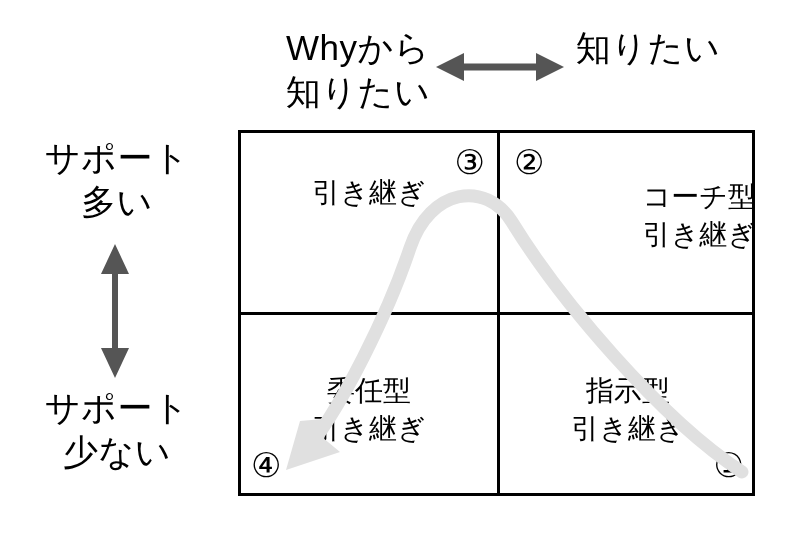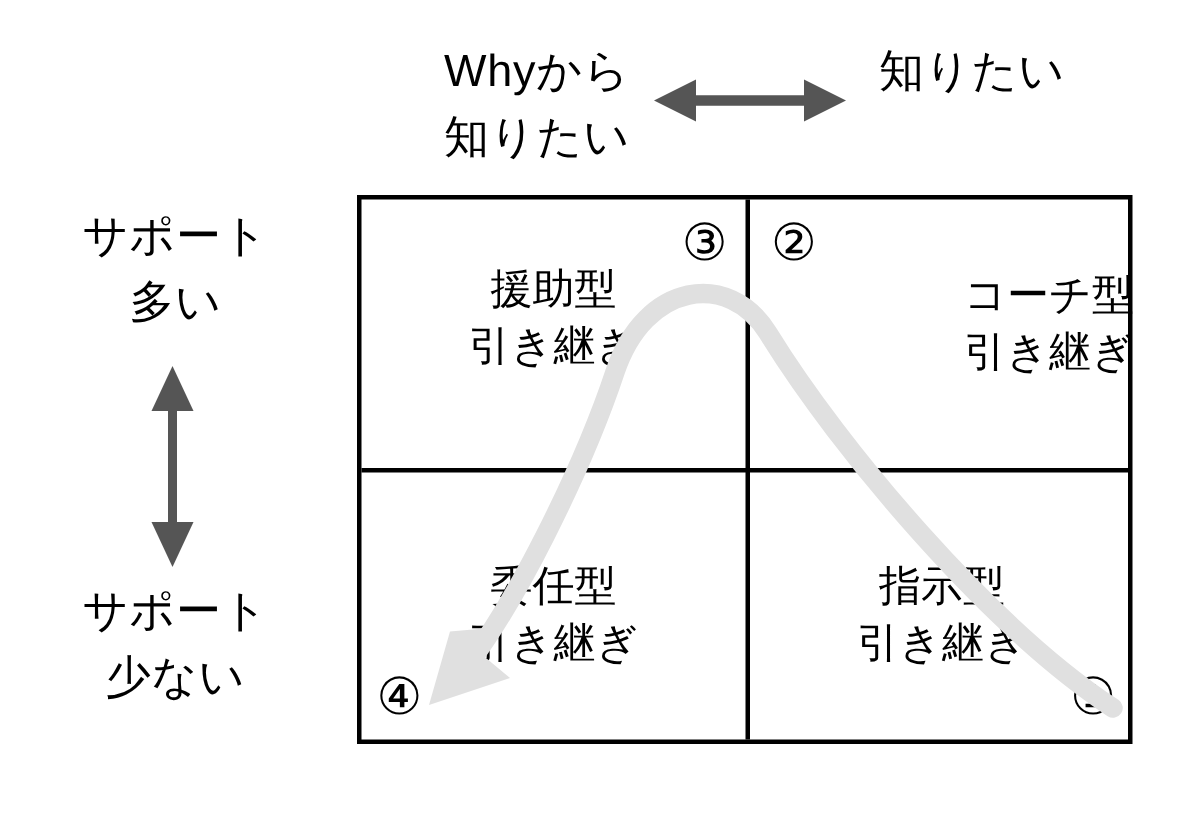--- a/index.html
+++ b/index.html
@@ -19,21 +19,21 @@
   #stage {
     position: absolute;
     left: 0; top: 0;
     width: 798px;
     height: 543px;
   }
 
   
   .axis-label {
     position: absolute;
-    font-size: 30px;
+    font-size: 35px;
     line-height: 44px;
     letter-spacing: 0.5px;
     color: #000;
     white-space: nowrap;
     text-align: center;
   }
   .axis-label .line { display: block; }
 
   #label-why  { left: 268px; top: 26px;  width: 180px; }
   #label-how  { left: 558px; top: 26px;  width: 180px; }
@@ -150,21 +150,20 @@
     <polygon points="23,138 9,108 37,108" fill="#555555"></polygon>
   </svg>
 
   <div id="matrix">
     <div class="v-divider"></div>
     <div class="h-divider"></div>
 
     <div class="quadrant" id="quadrant-top-left">
       <span class="marker" id="marker-3">③</span>
       <div class="quadrant-text">
-        <span class="line">援助型</span>
         <span class="line">引き継ぎ</span>
       </div>
     </div>
 
     <div class="quadrant" id="quadrant-top-right">
       <span class="marker" id="marker-2">②</span>
       <div class="quadrant-text">
         <span class="line">コーチ型</span>
         <span class="line">引き継ぎ</span>
       </div>

